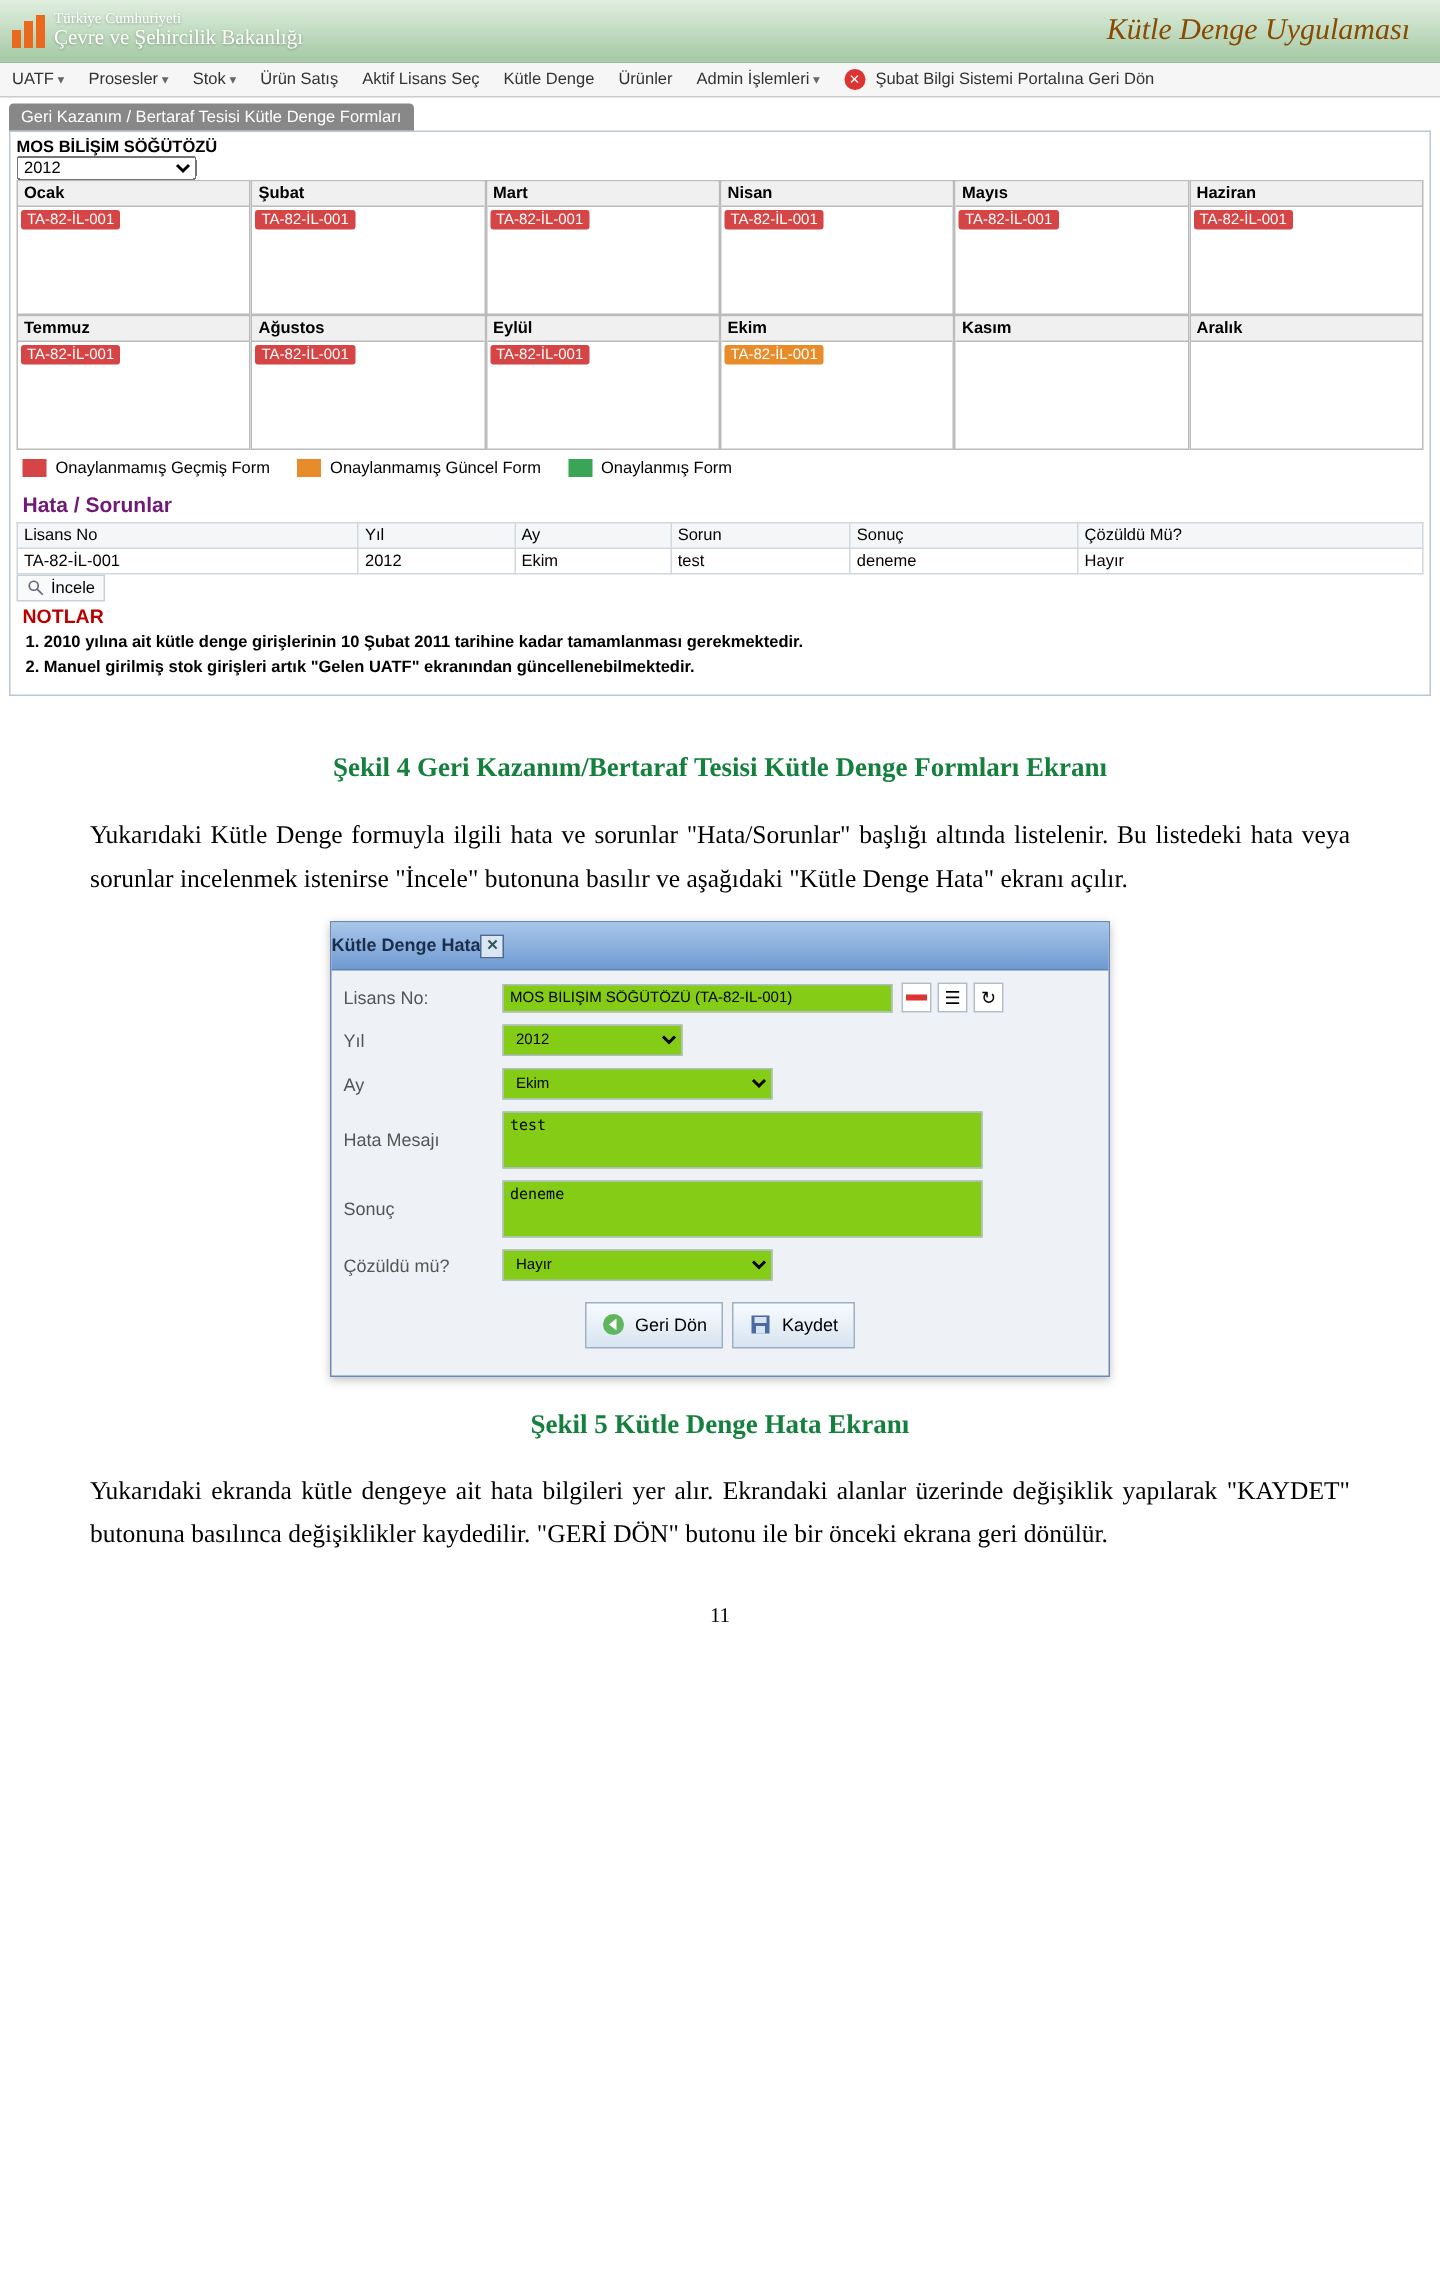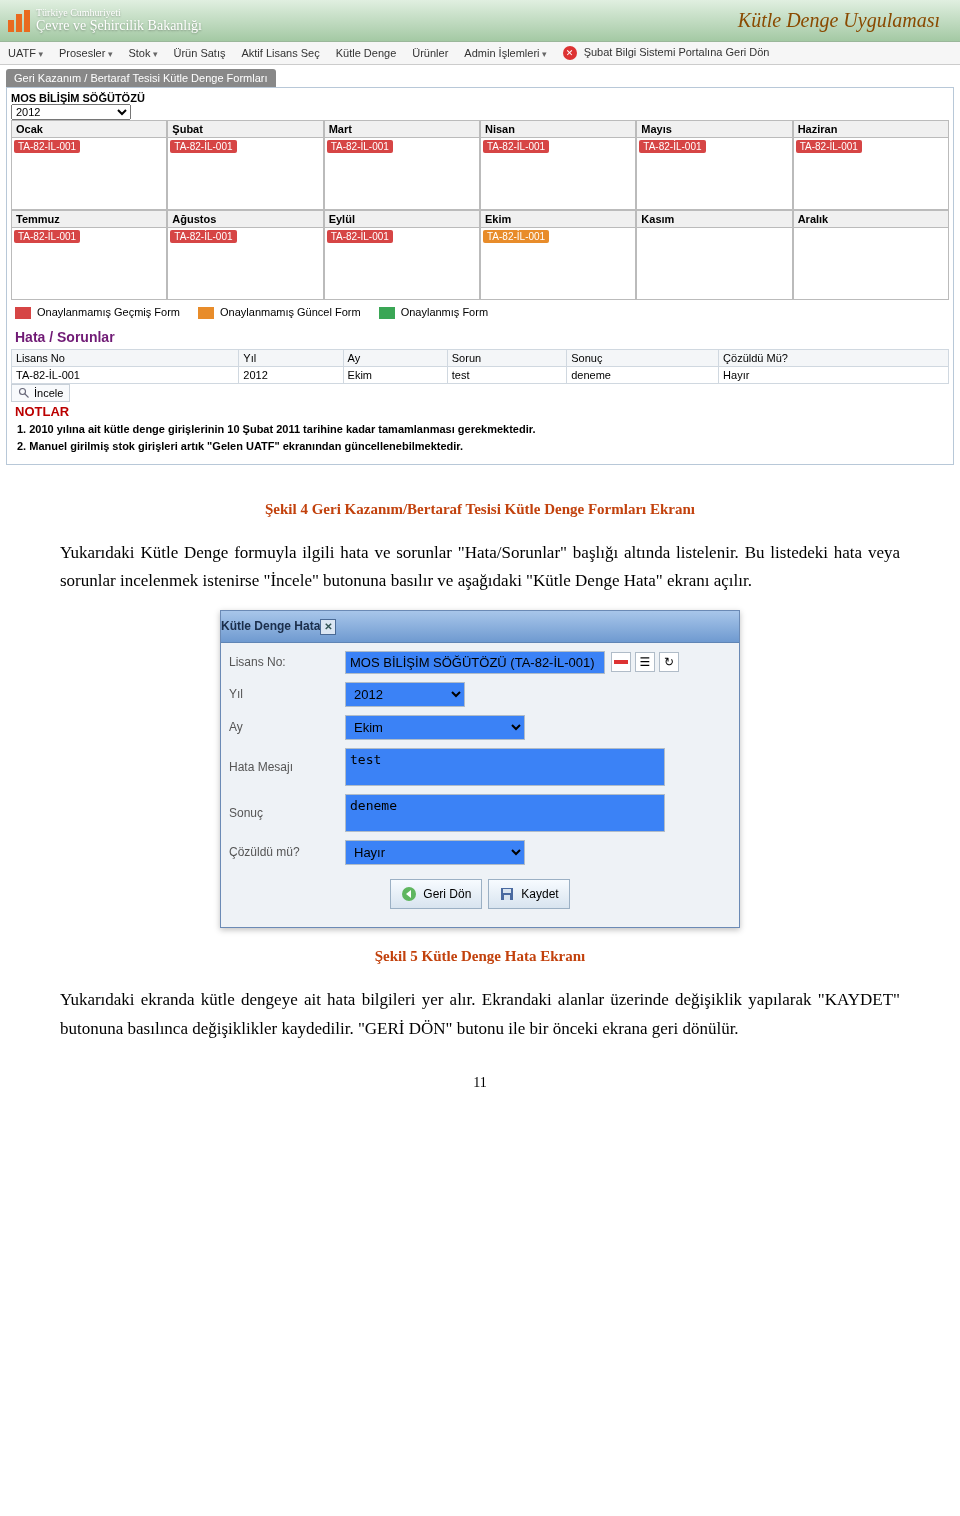--- a/index.html
+++ b/index.html
@@ -87,41 +87,41 @@
   table.tbl th{ background:#f4f6f8; font-weight:normal;}
 
   .incele-btn{ display:inline-flex; align-items:center; gap:4px; font-size:11px; padding:2px 6px; border:1px solid #c8d0d8; background:#f8fafc; cursor:pointer; margin:0;}
   .incele-btn svg{width:12px;height:12px;}
 
   .notes-title{ color:#b00; font-weight:bold; font-size:13px; padding:2px 4px;}
   .notes-list{ font-size:11px; font-weight:bold; padding:0 6px 6px 6px; line-height:1.5;}
 
   
   .doc-area{ padding:10px 60px 40px 60px; font-family:"Times New Roman",serif; font-size:17px; line-height:1.7;}
-  .caption{ color:#c2410c; font-weight:bold; text-align:center; font-size:15px; margin:16px 0;}
+  .caption{ color:#15803d; font-weight:bold; text-align:center; font-size:18px; margin:16px 0;}
   .doc-area p{ text-align:justify; margin:10px 0;}
   .page-num{ text-align:center; font-size:14px; margin-top:28px;}
 
   
   .dialog-wrap{ display:flex; justify-content:center; margin:14px 0;}
   .dialog{
     width:520px; border:1px solid #6b8ab5; background:#eef2f6; font-family:Arial,sans-serif; font-size:12px;
     box-shadow:0 2px 6px rgba(0,0,0,.25);
   }
   .dlg-title{
     background:linear-gradient(to bottom,#a8c6ea,#6f9ad0);
     color:#1a2d4a; padding:5px 0; border-bottom:1px solid #5f85b5;
     display:flex; justify-content:flex-start; align-items:center; font-size:12px;font-weight:bold;
   }
   .dlg-close{ width:16px;height:16px;border:1px solid #4a6a95;background:#dbe6f3;display:flex;align-items:center;justify-content:center;cursor:pointer;font-size:10px;color:#355;}
   .dlg-body{ padding:8px;}
   .frow{ display:flex; align-items:center; margin-bottom:8px; gap:6px;}
   .frow label{ width:100px; color:#555;}
   .frow input,.frow textarea,.frow select{
-    font-size:13px; border:1px solid #b0bcc8; padding:3px 4px; background:#3b82f6;margin-left:10px;
+    font-size:10px; border:1px solid #b0bcc8; padding:3px 4px; background:#84cc16;
   }
   .frow input.wide{ width:260px;}
   .frow select.small{ width:120px;}
   .frow textarea{ width:320px; height:38px; resize:none;}
   .icon-btns{ display:flex; gap:4px;}
   .iconbx{ width:20px;height:20px;border:1px solid #b0bcc8;background:#fff;display:flex;align-items:center;justify-content:center;cursor:pointer;}
   .red-bar{ width:14px;height:4px;background:#d33;}
   .dlg-footer{ display:flex; justify-content:center; gap:6px; padding:6px 0 10px 0;}
   .btn{
     border:1px solid #9bb0c4; background:linear-gradient(to bottom,#f7fbff,#d8e4ef);

